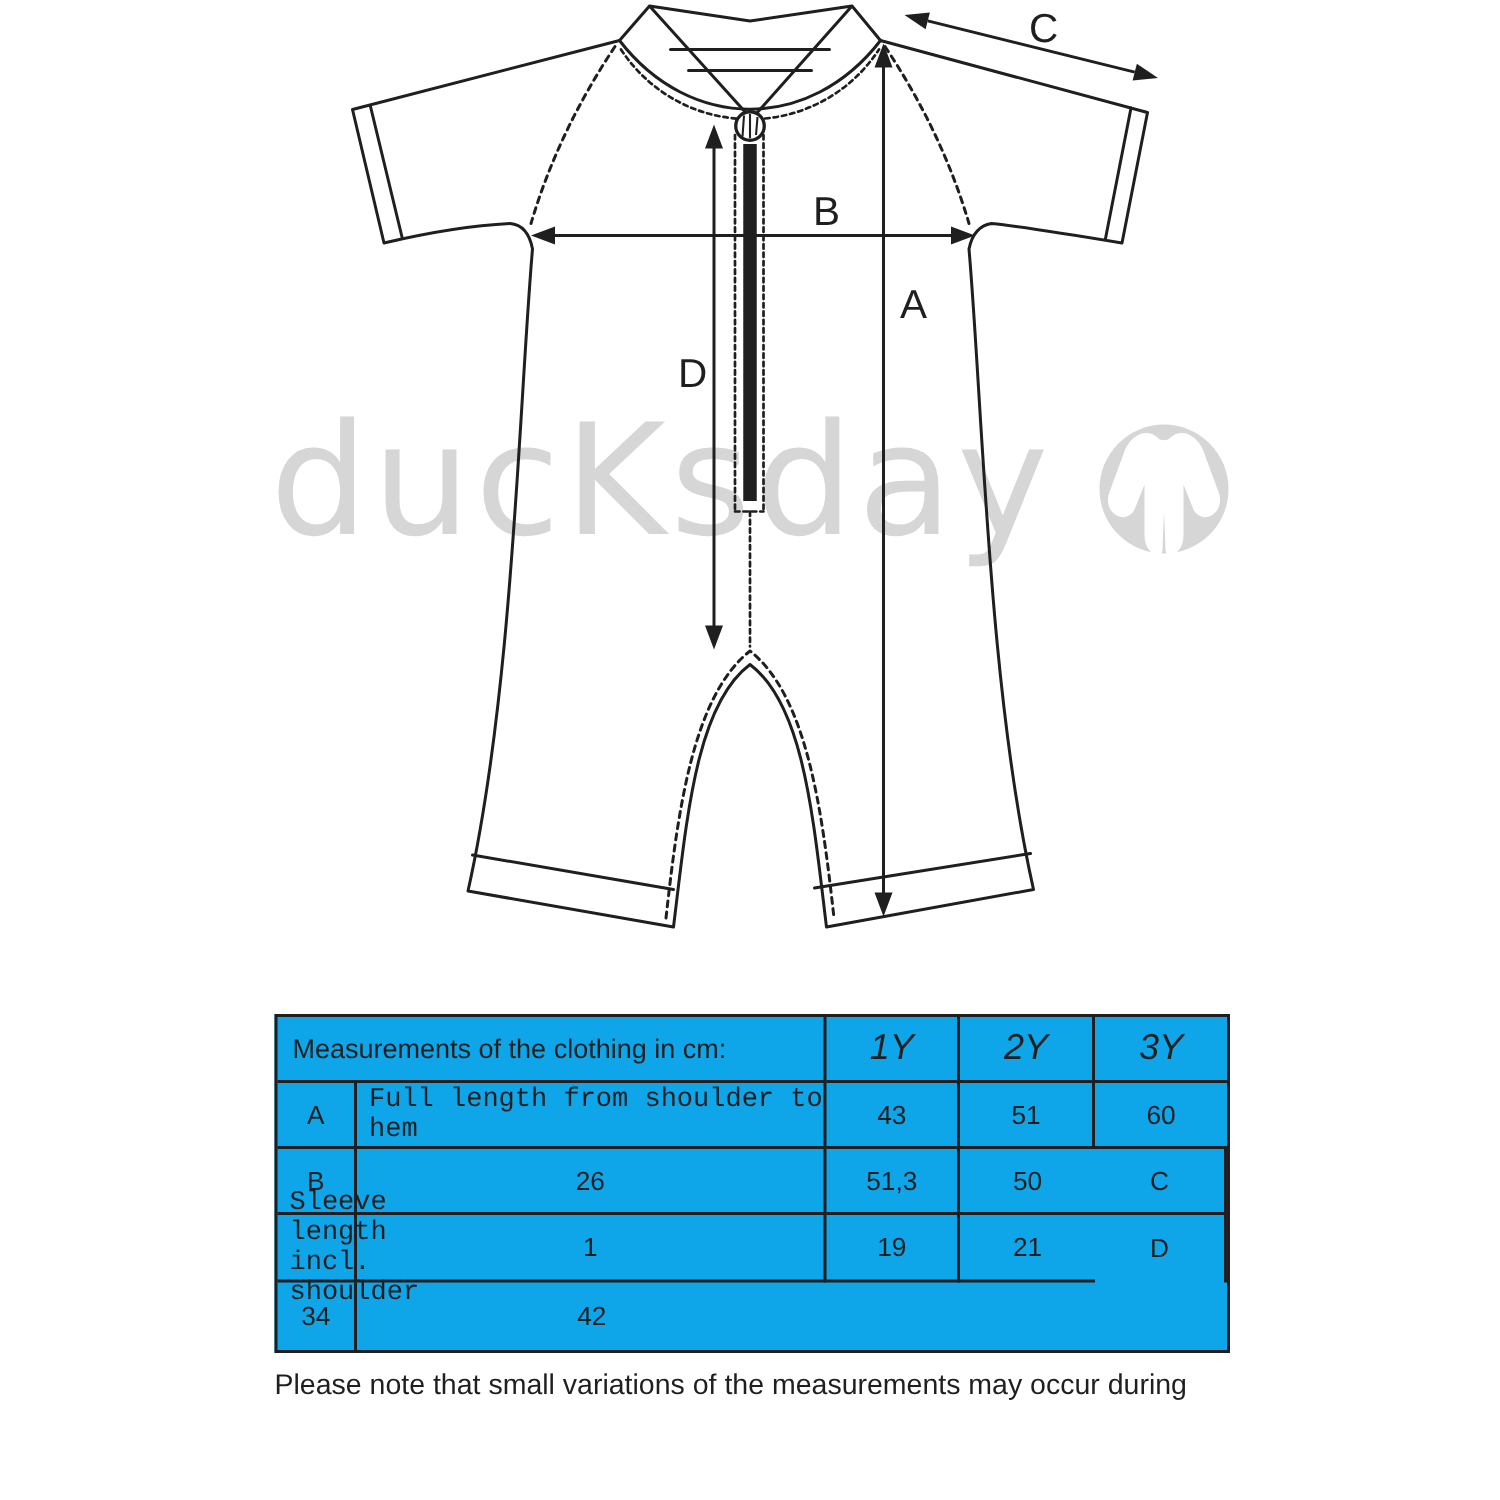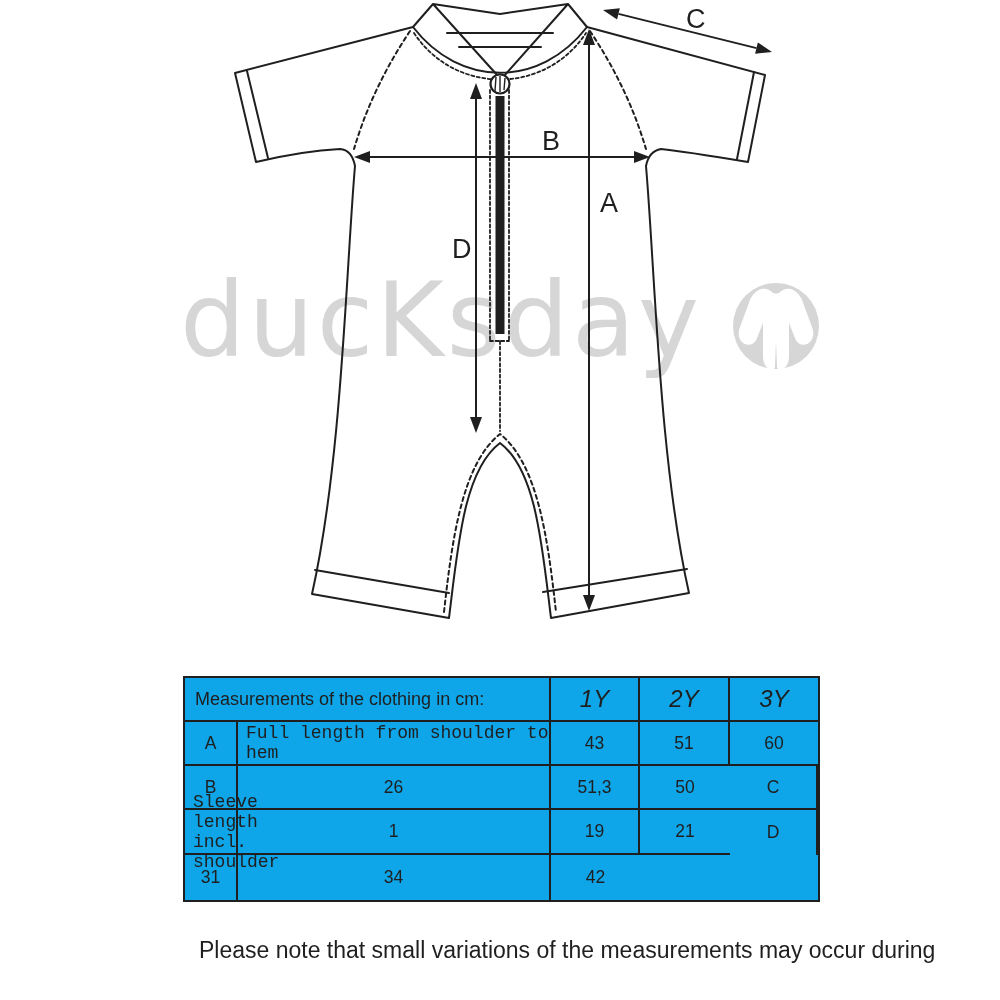--- a/index.html
+++ b/index.html
@@ -35,22 +35,22 @@
     display:flex;align-items:center;justify-content:center;
     font-size:17.5px;color:var(--ink);
   }
   .cell.last-col{border-right:none;text-align:center;}
   .cell.last-row{border-bottom:none;}
   .cell.title{grid-column:1/3;justify-content:flex-start;padding-left:10px;font-size:18px;}
   .cell.desc{justify-content:flex-start;padding-left:8px;font-size:18px;font-family:Liberation Mono, monospace;}
   .cell.size-head{font-size:24px;font-style:italic;}
 
   .notes{
-    position:absolute;left:199px;top:911px;
-    font-size:23px;line-height:25.5px;color:var(--ink);white-space:nowrap;margin-top:27px;
+    position:absolute;left:183px;top:911px;
+    font-size:19px;line-height:25.5px;color:var(--ink);white-space:nowrap;
   }
 </style>
 </head>
 <body>
 
 <svg class="diagram-svg" width="1000" height="665" viewBox="0 0 1000 665" xmlns="http://www.w3.org/2000/svg">
 
   <path fill="#ffffff" stroke="none" d="M413,27 L235,73 L256,162 C290,154 320,150 340,149 Q352,150 355,166
            C346,270 342,460 312,594 L449,618
            C458,545 464,470 500,443 C536,470 542,545 551,618
@@ -141,20 +141,19 @@
   <div class="cell">51,3</div>
   <div class="cell last-col">50</div>
 
   <div class="cell">C</div>
   <div class="cell desc">Sleeve length incl. shoulder</div>
   <div class="cell">1</div>
   <div class="cell">19</div>
   <div class="cell last-col">21</div>
 
   <div class="cell last-row">D</div>
-  <div class="cell last-row">31</div>
   <div class="cell last-row">34</div>
   <div class="cell last-col last-row">42</div>
 </div>
 
 <div class="notes">
   <div>Please note that small variations of the measurements may occur during</div>
 </div>
 
 </body></html>

